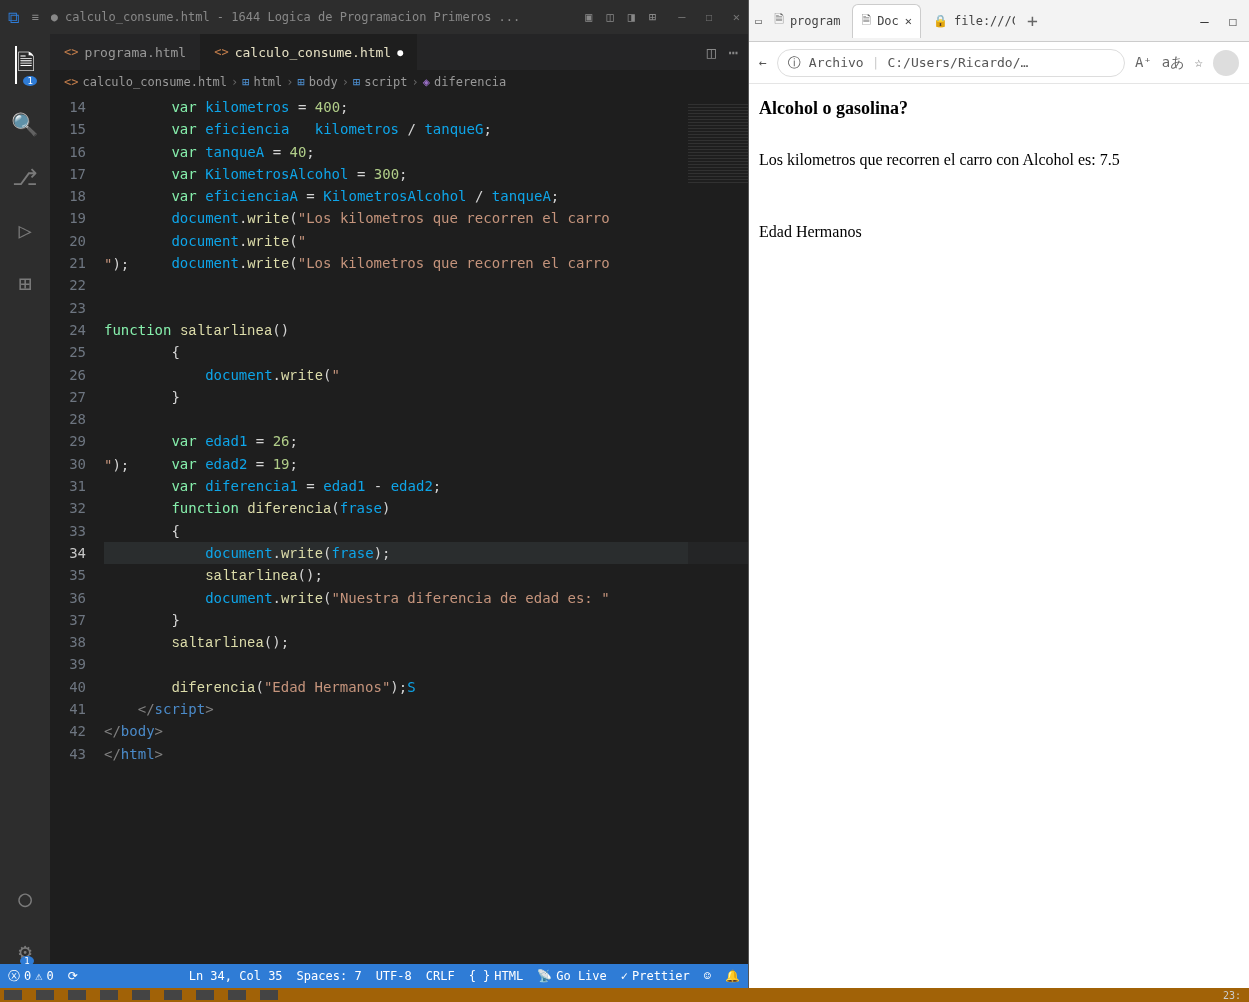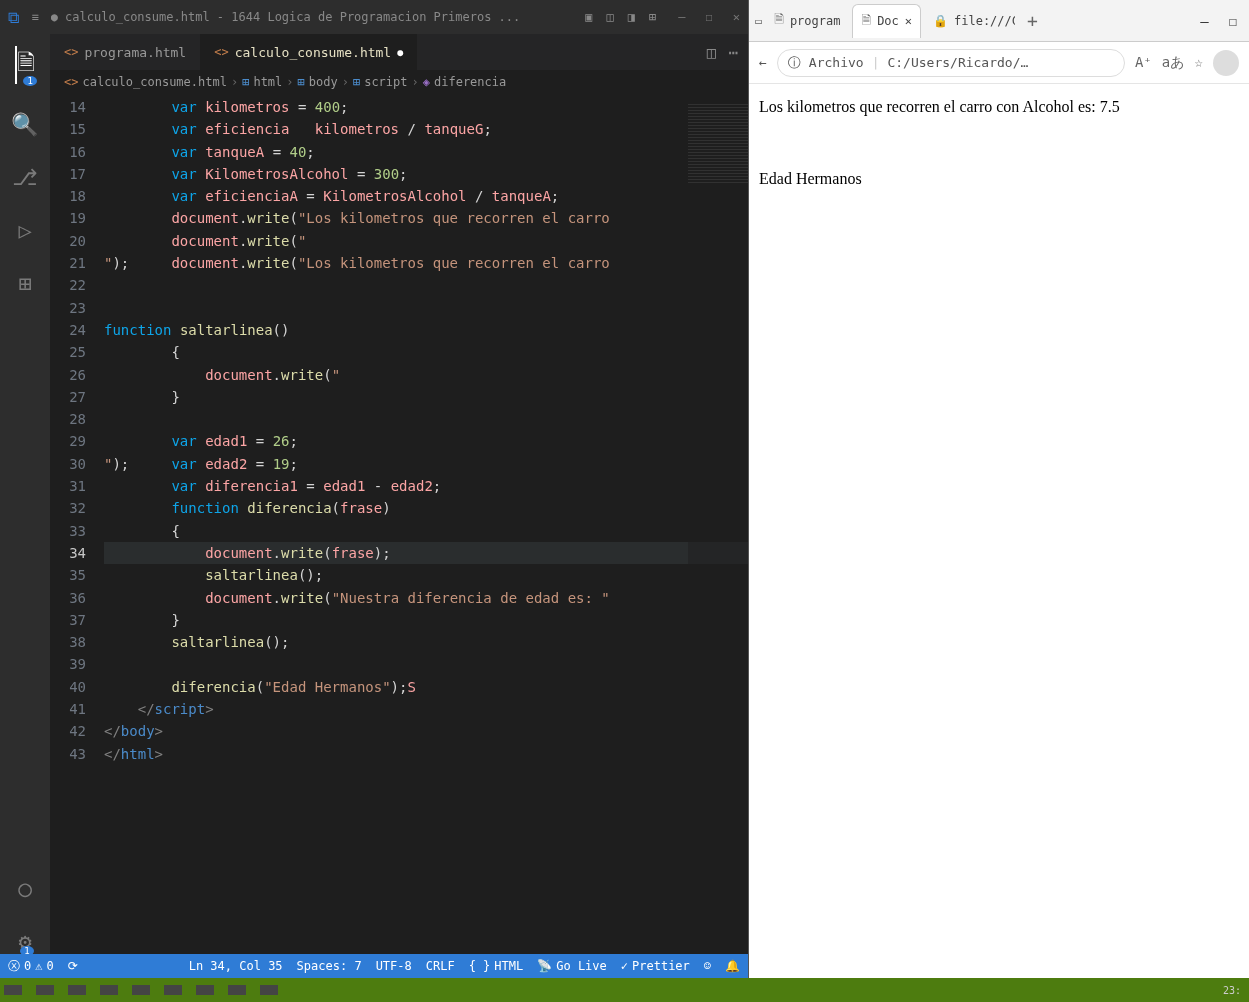--- a/index.html
+++ b/index.html
@@ -61,23 +61,23 @@
 .gutter .current { color: #c6c6c6; }
 .code {
   flex:1; font: 14px/22.3px Consolas, monospace; padding-top: 2px; white-space: pre; overflow:hidden;
   position: relative;
 }
 .code .line { height: 22.3px; }
 .code .current-line { background: #2a2d2e; }
 .minimap { position:absolute; right:0; top:0; width:60px; height:100%; background:#1e1e1e; opacity:0.5; }
 .minimap-inner { width:100%; height:80px; background: repeating-linear-gradient(#444,#444 1px,transparent 1px,transparent 3px); margin-top:10px;}
 
-.kw  { color: #0ea5e9; }     
-.fn  { color: #dcdcaa; }     
-.prop{ color: #fca5a5; }     
+.kw  { color: #86efac; }     
+.fn  { color: #dcdcaa; font-family: Liberation Mono, monospace; }     
+.prop{ color: #0ea5e9; }     
 .num { color: #b1ce89; }     
 .str { color: #c5947c; }     
 .tag { color: #4b8bca; }     
 .punc{ color: #d4d4d4; }
 .br  { color: #808080; }
 .op  { color: #d4d4d4; }
 
 .statusbar {
   height: 24px; background: #2f7cd6; color: #fff; display: flex; align-items: center;
   font-size: 12px; padding: 0 8px; gap: 14px;
@@ -109,21 +109,21 @@
 .page {
   flex:1; padding: 14px 10px; font-family: 'Times New Roman', serif; color:#000;
   font-size: 16px; overflow:auto;
 }
 .page h3 { font-size: 18px; font-weight: bold; margin-bottom: 32px;}
 .page .line2 { margin-bottom: 2px; }
 .gap { height: 52px; }
 .gap2 { height: 52px; }
 
 
-.taskbar { height: 24px; background:#4d7c0f; display:flex; align-items:center; padding:0 4px; gap:14px;}
+.taskbar { height: 14px; background:#a16207; display:flex; align-items:center; padding:0 4px; gap:14px;}
 .taskbar .tb-ic { width:18px;height:10px; background:#444;}
 .taskbar .time { margin-left:auto; color:#ccc; font-size:10px; padding-right:4px;}
 </style>
 </head>
 <body>
 
 <div class="main-area">
 
 <div class="vscode">
 
@@ -281,20 +281,21 @@
       <span>C:/Users/Ricardo/…</span>
     </div>
     <div class="addr-icons">
       <span>A⁺</span>
       <span>aあ</span>
       <span>☆</span>
     </div>
     <div class="avatar"></div>
   </div>
   <div class="page">
+    <h3>Alcohol o gasolina?</h3>
     <div class="line2">Los kilometros que recorren el carro con Alcohol es: 7.5</div>
     <div class="gap"></div>
     <div class="line2">Edad Hermanos</div>
     <div class="gap2"></div>
   </div>
 </div>
 </div>
 
 <div class="taskbar">
   <div class="tb-ic"></div>

